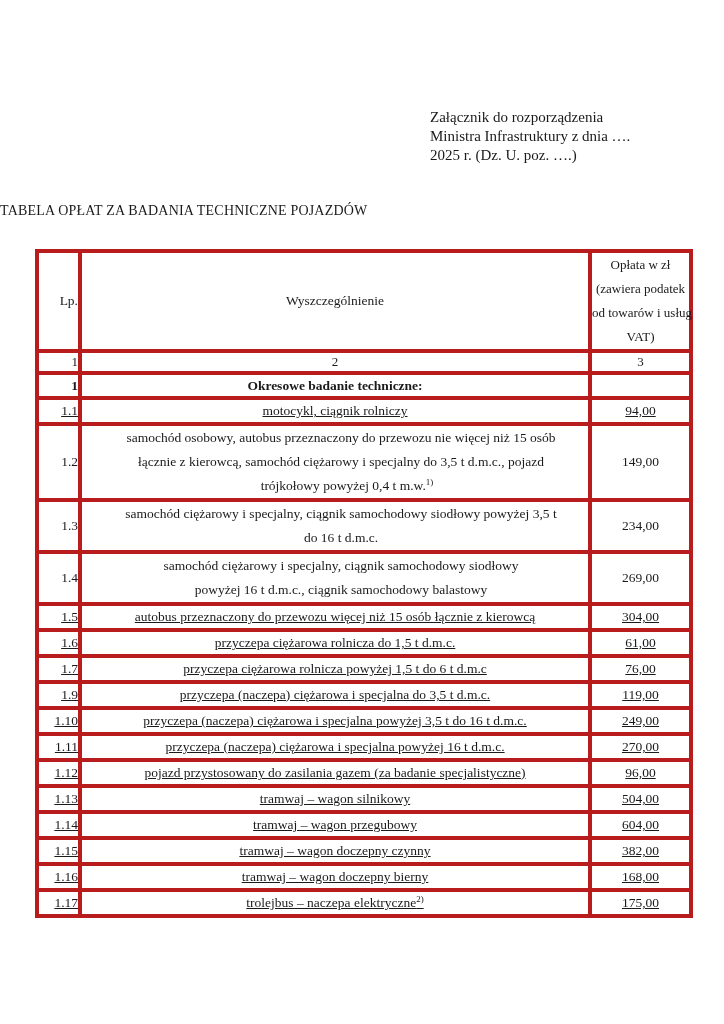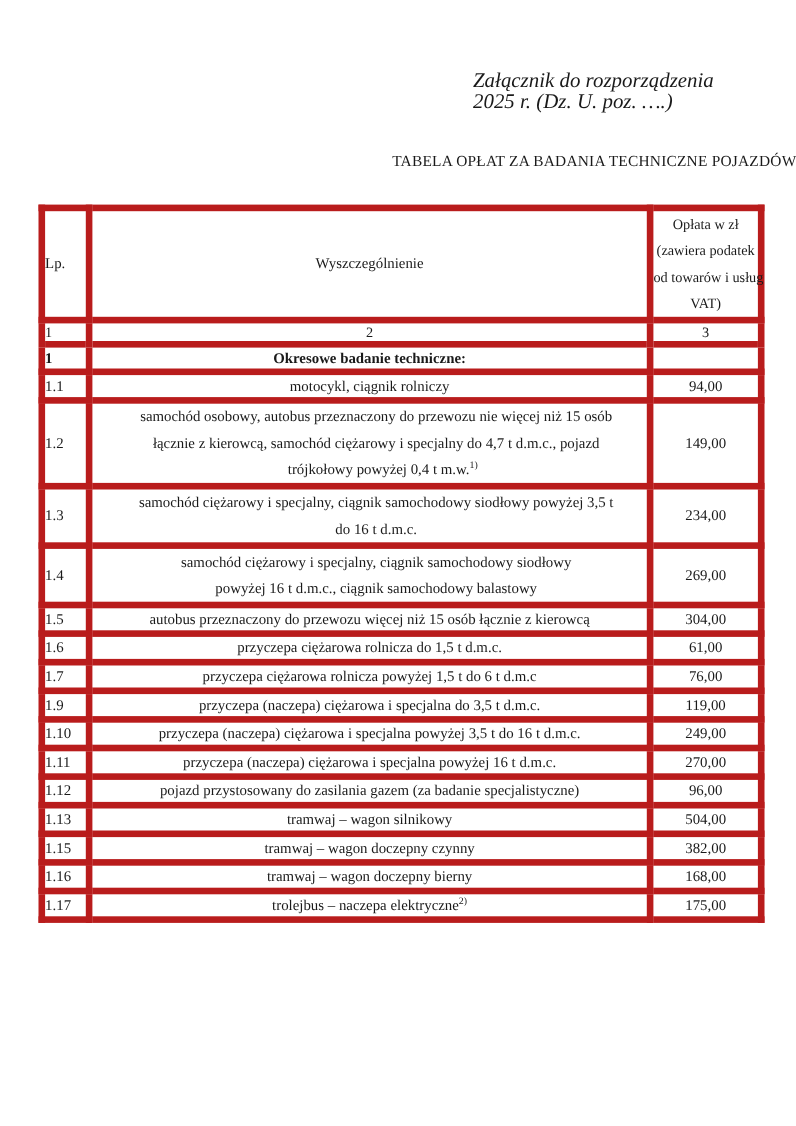--- a/index.html
+++ b/index.html
@@ -9,59 +9,58 @@
   }
   body {
     width: 724px;
     height: 1024px;
     overflow: hidden;
     font-family: "Liberation Serif", serif;
     color: #1a1a1a;
     position: relative;
   }
   .annex {
-    margin: 64px 0 0 430px;
-    font-size: 19px;
+    margin: 108px 0 0 430px;
+    font-size: 15px;
     line-height: 19px;
-    font-style: italic;
   }
   .doc-title {
     margin-top: 38px;
-    text-align: right;
+    text-align: left;
     font-size: 14px;
     letter-spacing: 0.2px;
   }
   table.fees {
     border-collapse: collapse;
     table-layout: fixed;
     margin: 30px 0 0 35px;
     width: 654px;
   }
   table.fees td {
-    border: 6px solid #b91c1c;
+    border: 4px solid #b91c1c;
     font-size: 13.5px;
     padding: 0;
     vertical-align: middle;
     overflow: visible;
   }
   col.c-lp   { width: 43px; }
   col.c-desc { width: 510px; }
   col.c-fee  { width: 101px; }
 
   tr.h-head  { height: 96px; }
   tr.h-nums  { height: 22px; }
   tr.h-nums td { border-bottom-width: 2px; font-size: 13px; }
   tr.h-sec   { height: 25px; }
   tr.h-sec td { font-weight: bold; }
-  tr.r-single { height: 26px; }
+  tr.r-single { height: 26px; text-decoration: underline; }
   tr.r-12    { height: 72px; }
   tr.r-13    { height: 48px; }
   tr.r-14    { height: 51px; }
 
-  td.lp   { text-align: left; }
+  td.lp   { text-align: right; }
   td.desc { padding-left: 7px; padding-right: 6px; text-align: center; }
   td.fee  { text-align: center; }
   td.v-bottom { vertical-align: bottom; padding-bottom: 5px; margin-left: 32px; }
 
   td.head-center { text-align: center; }
   .fee-head div {
     line-height: 24px;
     font-size: 13px;
     text-align: center;
     white-space: nowrap;
@@ -71,20 +70,21 @@
     font-size: 9px;
     line-height: 0;
     vertical-align: super;
   }
 </style>
 </head>
 <body>
 
 <div class="annex">
   <div>Załącznik do rozporządzenia</div>
+  <div>Ministra Infrastruktury z dnia ….</div>
   <div>2025 r. (Dz. U. poz. ….)</div>
 </div>
 
 <div class="doc-title">TABELA OPŁAT ZA BADANIA TECHNICZNE POJAZDÓW</div>
 
 <table class="fees">
   <colgroup>
     <col class="c-lp">
       <col class="c-desc">
       <col class="c-fee">
@@ -114,21 +114,21 @@
     <tr class="r-single">
       <td class="lp">1.1</td>
       <td class="desc">motocykl, ciągnik rolniczy</td>
       <td class="fee">94,00</td>
     </tr>
 
     <tr class="r-12">
       <td class="lp">1.2</td>
       <td class="desc multi">
         <div>samochód osobowy, autobus przeznaczony do przewozu nie więcej niż 15 osób</div>
-        <div>łącznie z kierowcą, samochód ciężarowy i specjalny do 4,7 t d.m.c., pojazd</div>
+        <div>łącznie z kierowcą, samochód ciężarowy i specjalny do 3,5 t d.m.c., pojazd</div>
         <div><span>trójkołowy powyżej 0,4 t m.w.</span><sup>1)</sup></div>
       </td>
       <td class="fee v-bottom">149,00</td>
     </tr>
 
     <tr class="r-13">
       <td class="lp">1.3</td>
       <td class="desc multi">
         <div>samochód ciężarowy i specjalny, ciągnik samochodowy siodłowy powyżej 3,5 t</div>
         <div>do 16 t d.m.c.</div>
@@ -179,20 +179,25 @@
       <td class="lp">1.12</td>
       <td class="desc">pojazd przystosowany do zasilania gazem (za badanie specjalistyczne)</td>
       <td class="fee">96,00</td>
     </tr>
     <tr class="r-single">
       <td class="lp">1.13</td>
       <td class="desc">tramwaj – wagon silnikowy</td>
       <td class="fee">504,00</td>
     </tr>
     <tr class="r-single">
+      <td class="lp">1.14</td>
+      <td class="desc">tramwaj – wagon przegubowy</td>
+      <td class="fee">604,00</td>
+    </tr>
+    <tr class="r-single">
       <td class="lp">1.15</td>
       <td class="desc">tramwaj – wagon doczepny czynny</td>
       <td class="fee">382,00</td>
     </tr>
     <tr class="r-single">
       <td class="lp">1.16</td>
       <td class="desc">tramwaj – wagon doczepny bierny</td>
       <td class="fee">168,00</td>
     </tr>
     <tr class="r-single">

